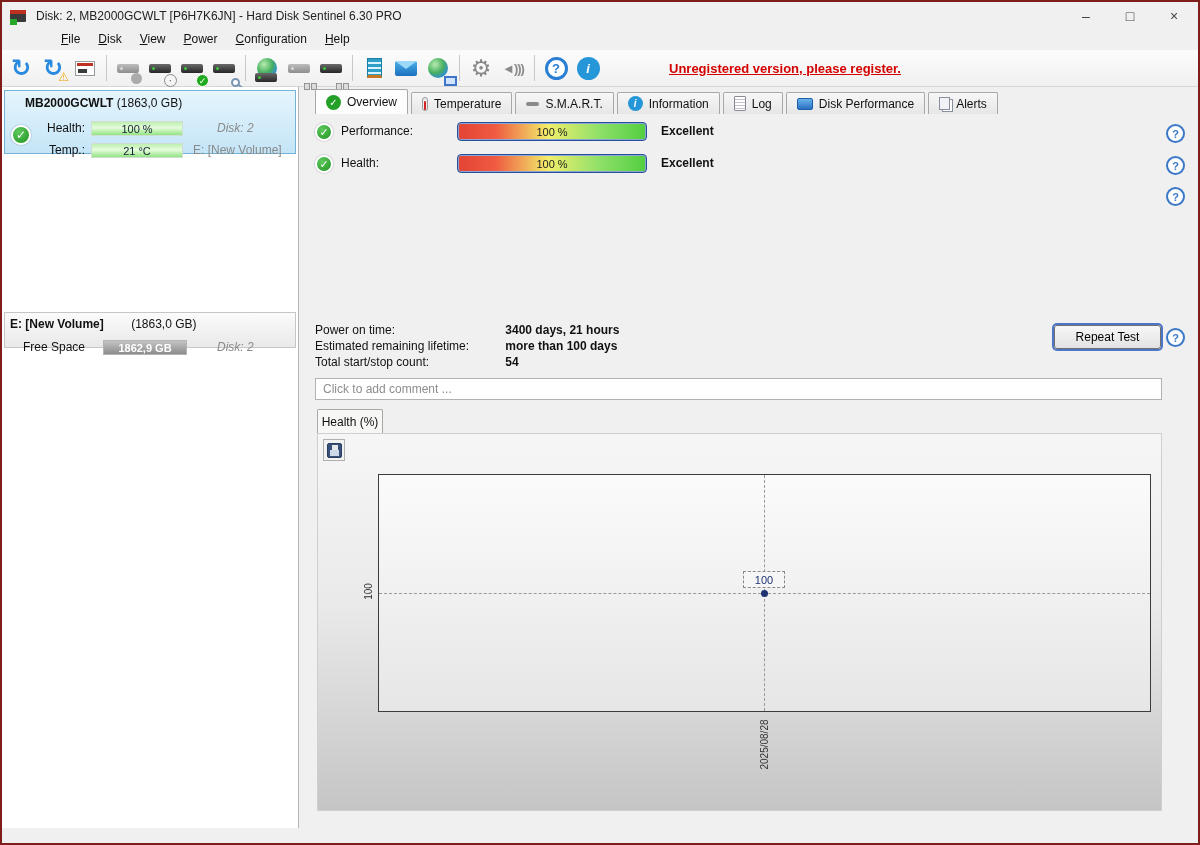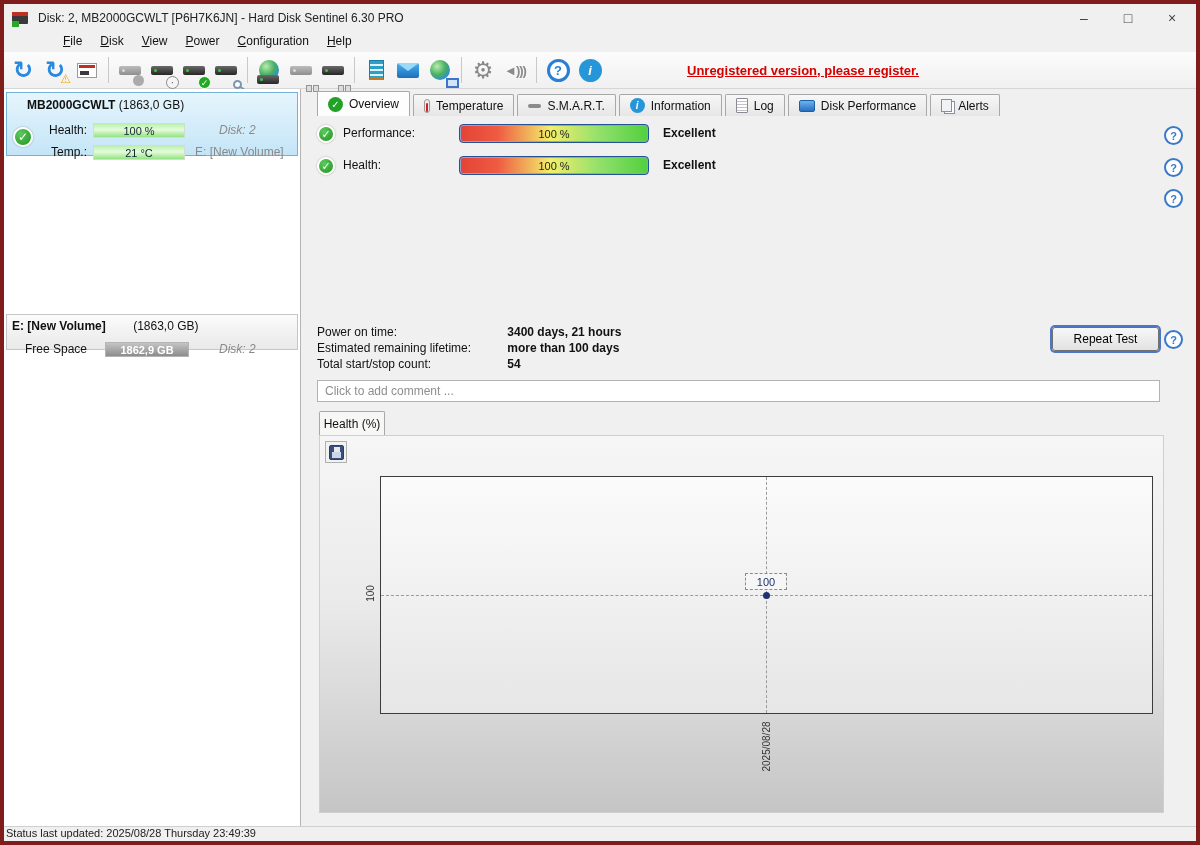--- a/index.html
+++ b/index.html
@@ -1,19 +1,19 @@
 <!DOCTYPE html>
 <html><head>
 <meta charset="utf-8">
 <style>
   * { margin:0; padding:0; box-sizing:border-box; }
   html,body { background:#dcdcdc; }
   .app { position:relative; width:1200px; height:845px; background:#f0f0f0;
          font-family:"Liberation Sans","DejaVu Sans",sans-serif; font-size:12px; color:#111;
-         overflow:hidden; border:4px solid #7f1d1d; }
+         overflow:hidden; border:2px solid #7f1d1d; }
 
   
   .titlebar { position:absolute; top:0; left:0; right:0; height:28px; display:flex; align-items:center; padding-left:8px; }
   .app-ic { width:16px; height:12px; background:#3a3a3a; position:relative; border-radius:1px; flex:0 0 auto; }
   .app-ic::before { content:""; position:absolute; left:0; top:0; width:16px; height:4px; background:#c03020; }
   .app-ic::after  { content:""; position:absolute; left:0; bottom:-3px; width:7px; height:6px; background:#28a828; }
   .title-text { margin-left:10px; color:#222; }
   .win-controls { position:absolute; right:2px; top:0; height:28px; display:flex; }
   .win-btn { width:44px; height:28px; display:flex; align-items:center; justify-content:center; color:#444; font-size:14px; }
 
@@ -53,21 +53,21 @@
               background:repeating-linear-gradient(180deg,#2f9fc8 0 3px,#d8f4ff 3px 5px); }
   .ic-mail { width:22px; height:15px; background:linear-gradient(#4db0e8,#1a6fc0); border-radius:2px; position:relative; overflow:hidden; }
   .ic-mail::before { content:""; position:absolute; left:0; top:0; border-left:11px solid transparent; border-right:11px solid transparent; border-top:8px solid #9cd8f8; }
   .mon { position:absolute; right:-4px; bottom:-3px; width:13px; height:10px; background:#cfe4ff; border:2px solid #3f74c8; }
   .ic-gear { font-size:23px; color:#888; line-height:1; }
   .ic-sound { font-size:13px; color:#8a8a8a; font-weight:bold; letter-spacing:-1px; }
   .circ-help { width:23px; height:23px; border-radius:50%; border:3px solid #2a7fd4; color:#2a7fd4; font-weight:bold;
                display:flex; align-items:center; justify-content:center; font-size:13px; background:#fff; }
   .circ-info { width:23px; height:23px; border-radius:50%; background:#2596d8; color:#fff; font-weight:bold; font-style:italic;
                display:flex; align-items:center; justify-content:center; font-size:13px; }
-  .unreg { margin-left:64px; color:#d40000; font-weight:bold; text-decoration:underline; font-size:13px;padding-left:16px; }
+  .unreg { margin-left:48px; color:#d40000; font-weight:bold; text-decoration:underline; font-size:13px;padding-left:16px; }
 
   
   .sidebar { position:absolute; left:0; top:85px; width:297px; bottom:15px; background:#fff; border-right:1px solid #b4b4b4; }
   .disk-panel { position:absolute; left:2px; right:2px; top:3px; height:64px;
                 background:linear-gradient(180deg,#e6f5fd,#c4e5f7); border:1px solid #74b2d8; }
   .dp-title { padding:5px 0 0 20px; }
   .bold { font-weight:bold; }
   .big-check { width:20px; height:20px; border-radius:50%; background:radial-gradient(circle at 35% 30%, #5ec95e, #1e941e);
                border:2px solid #fff; box-shadow:0 0 2px rgba(0,0,0,.35); color:#fff; font-weight:bold; font-size:12px;
                display:flex; align-items:center; justify-content:center; }
@@ -369,17 +369,14 @@
         <div class="vgrid"></div>
         <span class="pt"></span>
         <span class="pt-label">100</span>
       </div>
       <span class="ytick">100</span>
       <span class="xtick">2025/08/28</span>
     </div>
 
   </div>
 
-  <div class="statusbar">
-    <span>Status last updated: 2025/08/28 Thursday 23:49:39</span>
-  </div>
 
 </div>
 
 </body></html>

